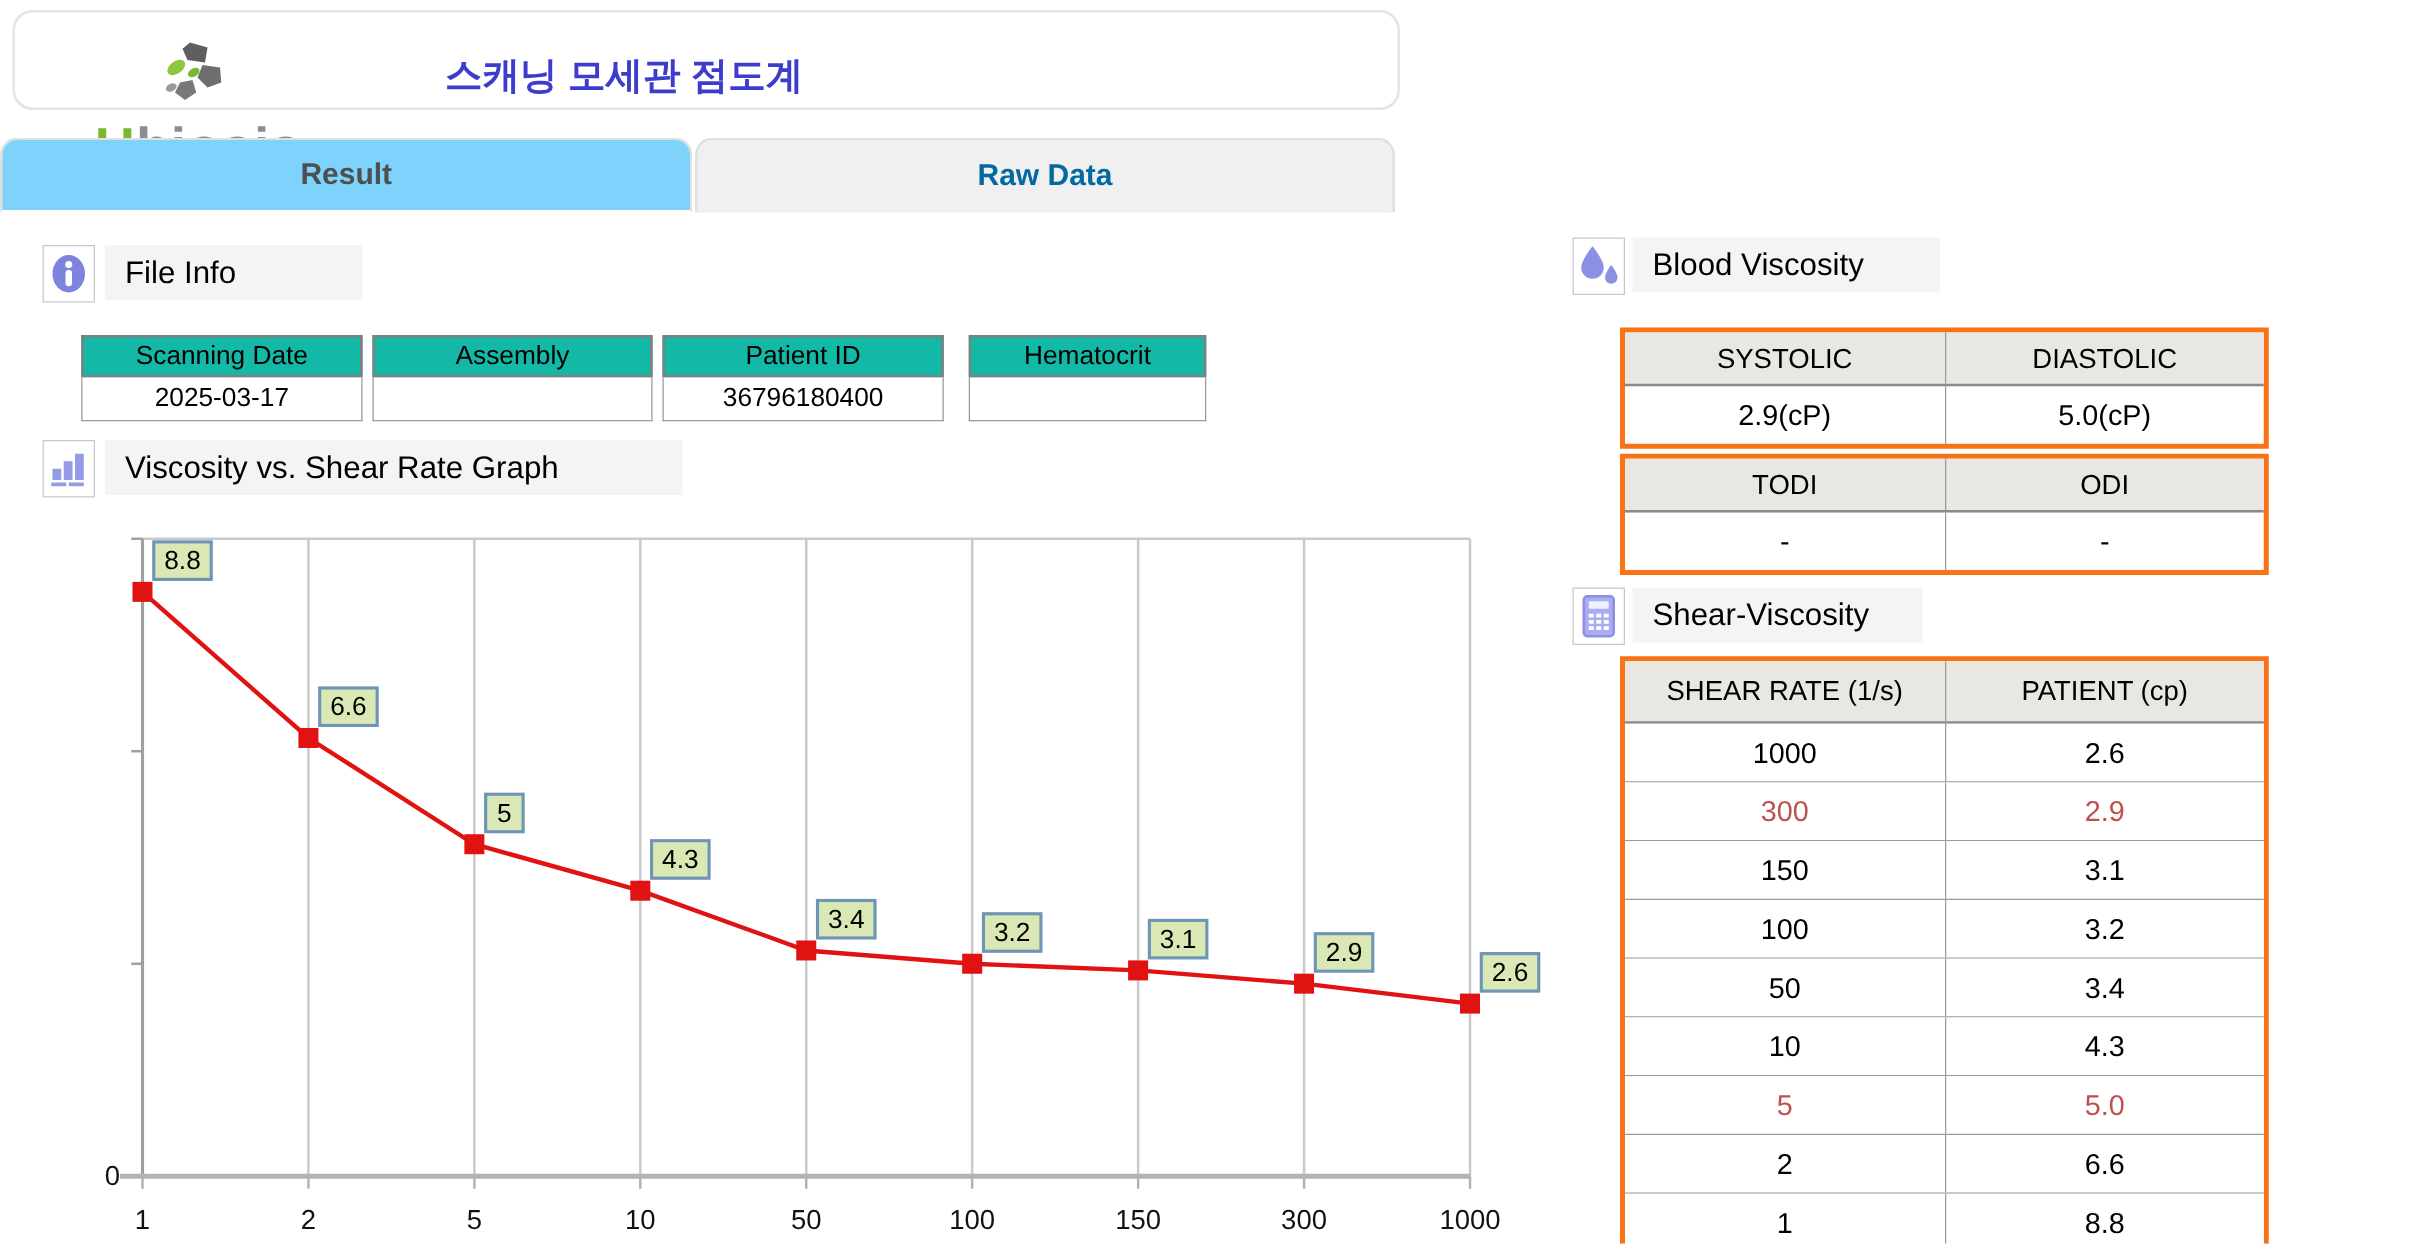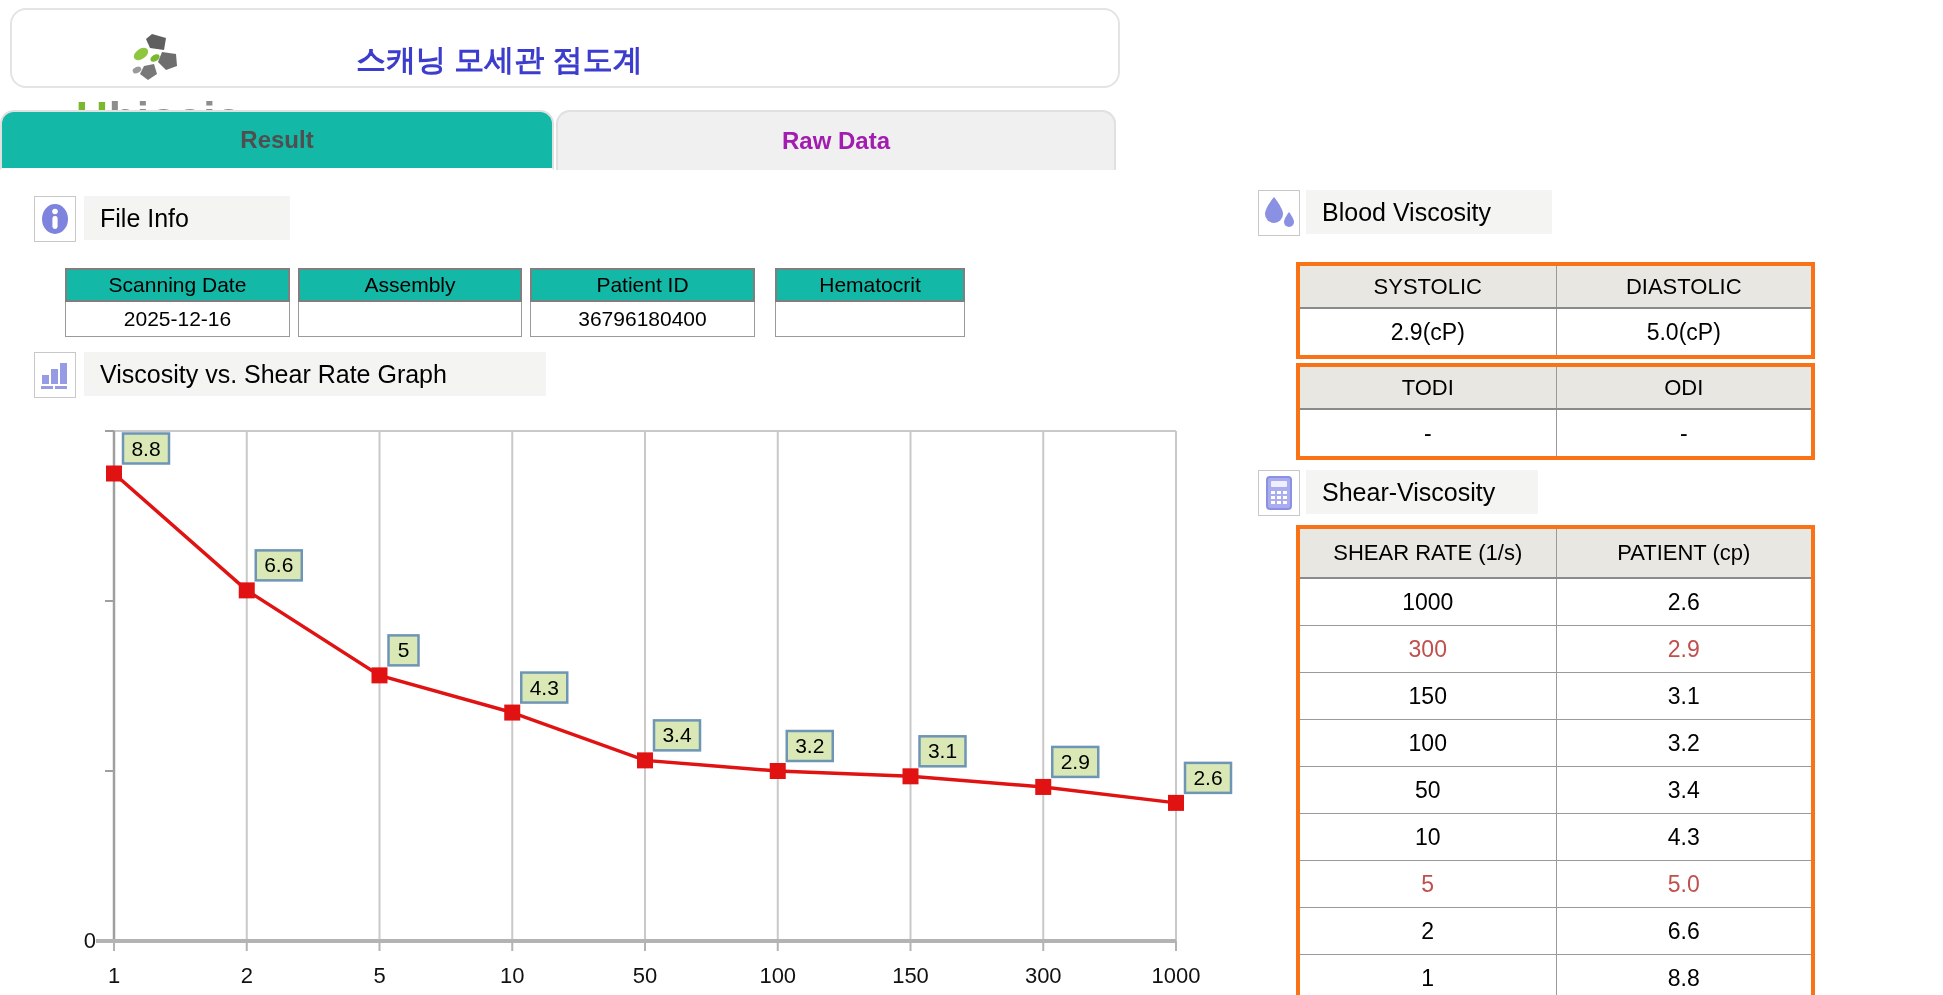--- a/index.html
+++ b/index.html
@@ -19,22 +19,22 @@
   .brand { font-size: 44px; font-weight: 600; color: #8d8d8d; letter-spacing: 1px; line-height: 1; }
   .brand .u { color: #7cb82f; }
   .app-title { left: 344px; top: 30px; font-size: 30px; font-weight: bold; color: #3c3ccd; }
 
   
   .tab {
     top: 110px; height: 60px; display: flex; align-items: center; justify-content: center;
     font-size: 24px; font-weight: bold; border: 2px solid #e0e0e0;
     border-radius: 14px 14px 0 0; cursor: pointer;
   }
-  .tab.active   { left: 0px;   width: 554px; background: #14b8a6; color: #4f4f4f; border-bottom-color: #fff; }
-  .tab.inactive { left: 556px; width: 560px; background: #f0f0f0; color: #a21caf; border-bottom: none; }
+  .tab.active   { left: 0px;   width: 554px; background: #7dd3fc; color: #4f4f4f; border-bottom-color: #fff; }
+  .tab.inactive { left: 556px; width: 560px; background: #f0f0f0; color: #0369a1; border-bottom: none; }
 
   
   .icon-box {
     width: 42px; height: 46px; background: #fff; border: 1px solid #c8c8c8;
     display: flex; align-items: center; justify-content: center;
   }
   .section-label {
     background: #f4f4f2; color: #000; font-size: 25px;
     display: flex; align-items: center; padding: 0 16px; height: 44px;
   }
@@ -98,21 +98,21 @@
     <svg width="34" height="36" viewBox="0 0 34 36">
       <ellipse cx="17" cy="18" rx="13" ry="15" fill="#7e83dd"></ellipse>
       <circle cx="17" cy="10.5" r="2.8" fill="#fff"></circle>
       <rect x="14.4" y="15" width="5.2" height="13" rx="2.4" fill="#fff"></rect>
     </svg>
   </div>
   <div class="abs section-label" style="left:84px; top:196px; width:206px;">File Info</div>
 
   <div class="ffield" style="left:65px;  width:225px;">
     <div class="fhead">Scanning Date</div>
-    <div class="fval">2025-12-16</div>
+    <div class="fval">2025-03-17</div>
   </div>
   <div class="ffield" style="left:298px; width:224px;">
     <div class="fhead">Assembly</div>
     <div class="fval"></div>
   </div>
   <div class="ffield" style="left:530px; width:225px;">
     <div class="fhead">Patient ID</div>
     <div class="fval">36796180400</div>
   </div>
   <div class="ffield" style="left:775px; width:190px;">

